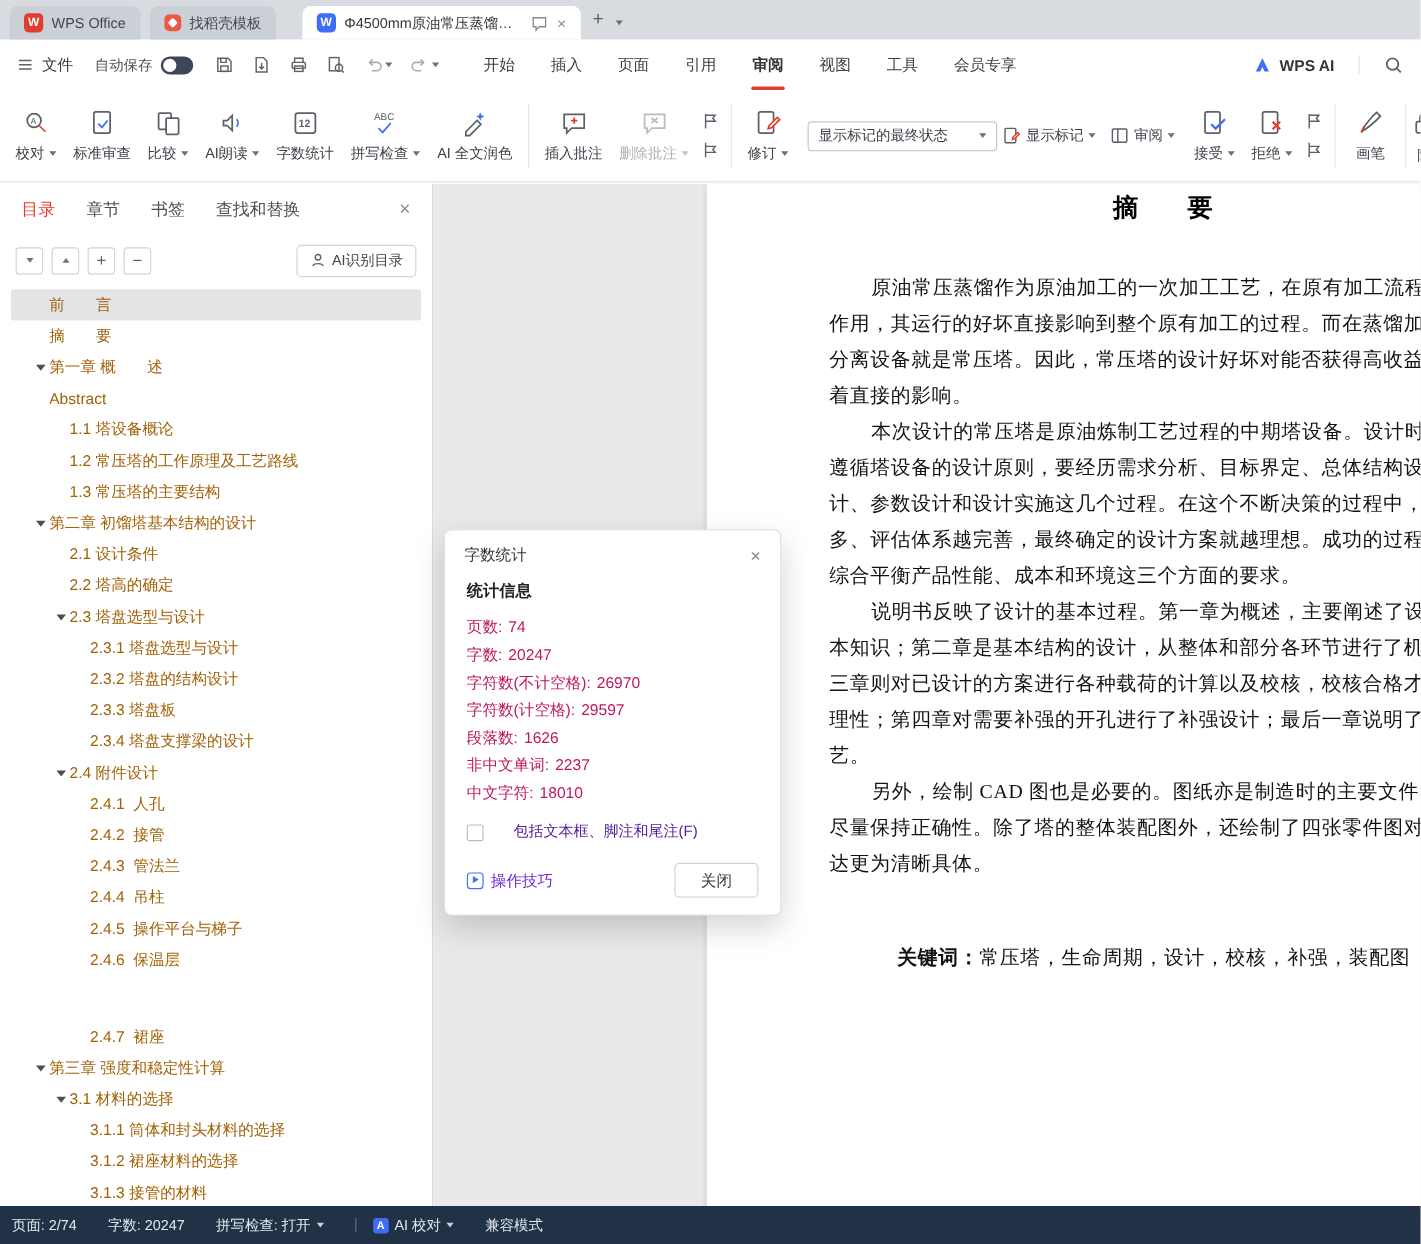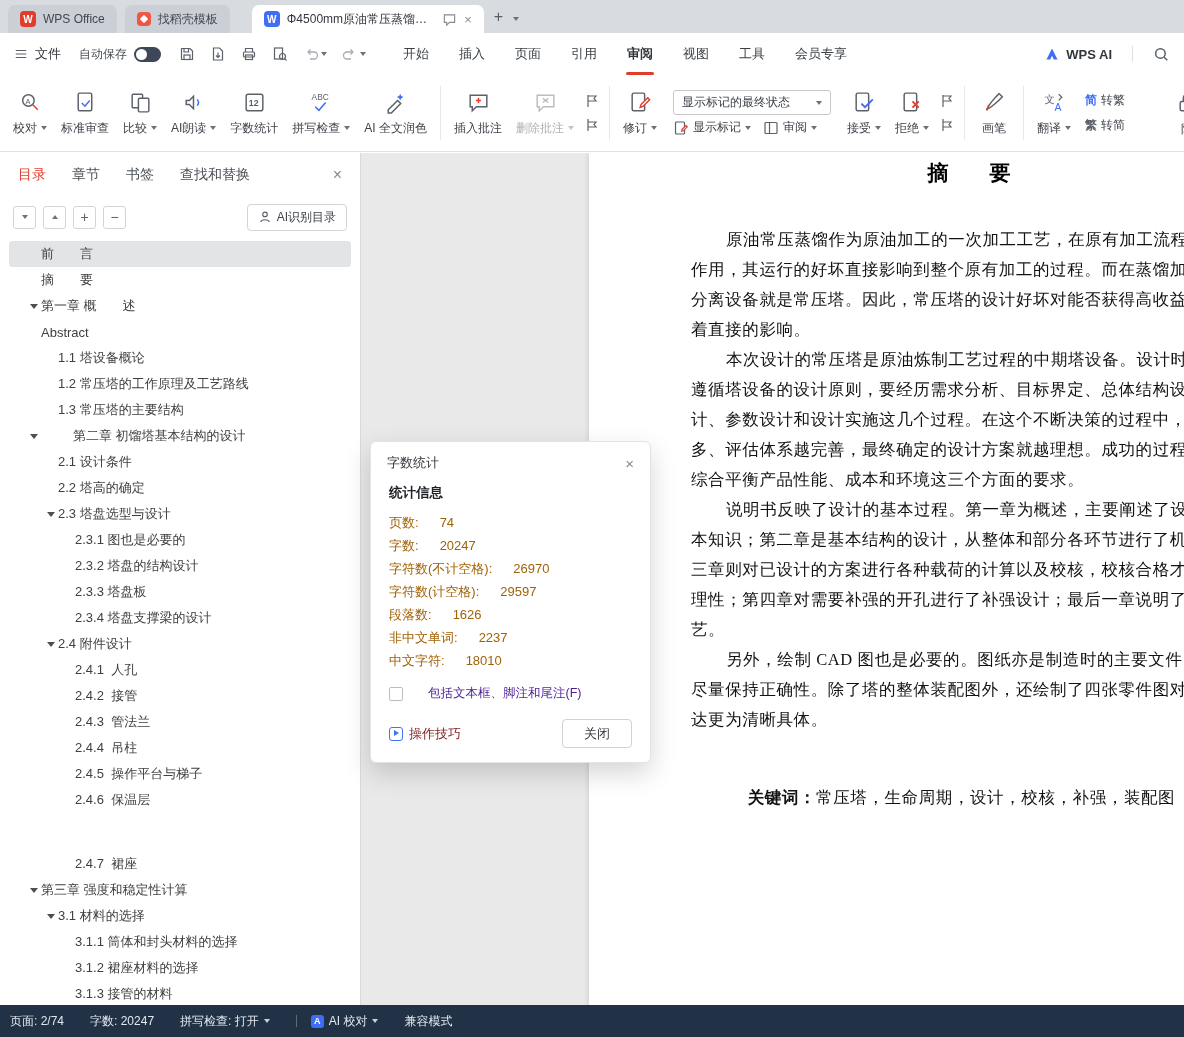--- a/index.html
+++ b/index.html
@@ -49,21 +49,21 @@
 
 .ribbon{height:77px;display:flex;align-items:center;padding:0 6px;background:#fff;border-bottom:1px solid #e2e2e2;position:relative;overflow:hidden}
 .rbtn{display:flex;flex-direction:column;align-items:center;justify-content:center;gap:5px;padding:4px 7px;border-radius:4px;min-width:46px;flex:none}
 .rbtn svg{width:25px;height:25px}
 .rlabel{font-size:12px;color:#3e434a;display:flex;align-items:center;white-space:nowrap}
 .rbtn.disabled{opacity:.42}
 .rsep{width:1px;height:54px;background:#e8e8e8;margin:0 6px;flex:none}
 .minicol{display:flex;flex-direction:column;gap:8px;margin:0 3px;flex:none}
 .mini{color:#5b6069}
 .mini svg{width:16px;height:16px}
-.markup-group{display:flex;flex-direction:column;gap:4px;margin:0 9px;flex:none}
+.markup-group{display:flex;flex-direction:row;gap:4px;margin:0 9px;flex:none}
 .combo{width:158px;height:25px;border:1px solid #c9c9c9;border-radius:3px;display:flex;align-items:center;justify-content:space-between;padding:0 8px;font-size:12px;color:#3e434a;background:#fff;white-space:nowrap}
 .markup-row{display:flex;gap:12px}
 .sbtn{display:flex;align-items:center;gap:4px;font-size:12px;color:#3e434a;white-space:nowrap}
 .sbtn svg{width:16px;height:16px}
 .stack{display:flex;flex-direction:column;gap:8px;margin:0 7px;flex:none}
 .cnchar{font-size:12px;color:#3f6df6;font-weight:bold}
 .restrict{position:absolute;left:1164px;top:12px}
 
 
 .main{position:absolute;top:153px;bottom:21px;left:0;right:0;display:flex;overflow:hidden}
@@ -72,21 +72,21 @@
 .sidebar{width:361px;background:#fff;border-right:1px solid #d9d9d9;display:flex;flex-direction:column;flex:none}
 .side-tabs{display:flex;align-items:center;gap:26px;padding:0 18px;height:44px;font-size:14px;color:#4a4f56;flex:none}
 .side-tab{white-space:nowrap}
 .side-tab.active{color:#e23d2c}
 .side-close{margin-left:auto;color:#868b92;font-size:16px}
 .side-tools{display:flex;align-items:center;gap:7px;padding:0 13px;height:40px;flex:none}
 .tool-btn{width:23px;height:23px;border:1px solid #d4d4d4;border-radius:3px;display:flex;align-items:center;justify-content:center;color:#5b6069;font-size:14px;line-height:1}
 .ai-toc-btn{margin-left:auto;height:27px;border:1px solid #d4d4d4;border-radius:4px;display:flex;align-items:center;gap:5px;padding:0 10px;font-size:12px;color:#3e434a;background:#fff}
 .ai-toc-btn svg{width:14px;height:14px}
 .toc{flex:1;overflow:hidden;padding-top:4px}
-.toc-item{display:flex;align-items:center;height:26px;margin:0 9px;border-radius:3px;font-size:13px;color:#404040}
+.toc-item{display:flex;align-items:center;height:26px;margin:0 9px;border-radius:3px;font-size:13px;color:#a16207}
 .toc-item.selected{background:#e3e4e6}
 .toc-arrow{width:15px;flex:none;display:flex;align-items:center;justify-content:center;visibility:hidden}
 .toc-arrow .tri-down{border-top-color:#4a4f56;border-left-width:4px;border-right-width:4px;border-top-width:5px}
 .toc-item.has-arrow .toc-arrow{visibility:visible}
 .toc-label{white-space:pre;overflow:hidden;flex:1}
 
 
 .canvas{flex:1;position:relative;background:#e9e9e9;overflow:hidden}
 .page{position:absolute;left:228px;top:0;bottom:0;width:770px;background:#fff;box-shadow:0 0 6px rgba(0,0,0,.14)}
 .page-inner{padding:5px 102px 0}
@@ -95,25 +95,25 @@
 .doc-line.indent{padding-left:35px}
 .doc-keywords{font-family:"Liberation Serif","DejaVu Serif",serif;font-size:16.5px;line-height:30px;margin-top:18px;color:#121212;letter-spacing:.6px;white-space:pre}
 .kw-label{font-weight:bold}
 
 
 .dialog{position:absolute;left:370px;top:441px;width:281px;background:#fff;border:1px solid #e3e3e3;border-radius:6px;box-shadow:0 10px 26px rgba(0,0,0,.17);z-index:6}
 .dlg-head{display:flex;align-items:center;justify-content:space-between;padding:12px 16px 6px;font-size:13px;color:#33373d}
 .dlg-close{color:#868b92;font-size:15px;line-height:1}
 .dlg-body{padding:2px 18px 14px}
 .dlg-section{font-weight:bold;font-size:13.5px;margin:4px 0 9px;color:#1f2327}
-.stat-row{font-size:13px;line-height:23px;color:#a16207;display:flex;gap:21px;white-space:nowrap}
+.stat-row{font-size:13px;line-height:23px;color:#be185d;display:flex;gap:5px;white-space:nowrap}
 .dlg-check{display:flex;align-items:center;gap:25px;margin-top:13px;font-size:12.5px;color:#4c1d95;white-space:nowrap}
 .checkbox{width:14px;height:14px;border:1px solid #b9bdc2;border-radius:2px;background:#fff;flex:none}
 .dlg-footer{display:flex;align-items:center;justify-content:space-between;margin-top:17px}
-.tips-link{display:flex;align-items:center;gap:6px;color:#7f1d1d;font-size:13px}
+.tips-link{display:flex;align-items:center;gap:6px;color:#6d28d9;font-size:13px}
 .tips-icon{width:14px;height:14px;border:1.4px solid #3f74f6;border-radius:3px;position:relative;flex:none}
 .tips-icon::after{content:"";position:absolute;left:4px;top:2.6px;border-left:5px solid #3f74f6;border-top:3.5px solid transparent;border-bottom:3.5px solid transparent}
 .close-btn{height:29px;padding:0 21px;border:1px solid #d2d2d2;border-radius:4px;background:#fff;font-size:13px;color:#33373d}
 
 
 .statusbar{position:absolute;left:0;bottom:0;width:100%;height:21px;background:#223246;display:flex;align-items:center;padding:16px 10px;font-size:12px;color:#e3e8ef;z-index:7}
 .sb-item{display:flex;align-items:center;gap:5px;margin-right:26px;white-space:nowrap}
 .sb-sep{width:1px;height:12px;background:rgba(255,255,255,.28);margin-right:14px}
 .sb-item .tri-down{border-top-color:#c9d1dc}
 .sb-ai-icon{width:13px;height:13px;border-radius:3px;background:#3f6df6;color:#fff;font-size:9px;font-weight:bold;display:flex;align-items:center;justify-content:center;flex:none}
@@ -516,21 +516,21 @@
               <span class="tri-down"></span>
             </span>
     <span class="toc-label">1.2 常压塔的工作原理及工艺路线</span>
   </div>
           <div class="toc-item" style="padding-left: 34px;">
     <span class="toc-arrow">
               <span class="tri-down"></span>
             </span>
     <span class="toc-label">1.3 常压塔的主要结构</span>
   </div>
-          <div class="toc-item has-arrow" style="padding-left: 17px; gap: 32px;">
+          <div class="toc-item has-arrow" style="padding-left: 17px;">
     <span class="toc-arrow">
               <span class="tri-down"></span>
             </span>
     <span class="toc-label">第二章 初馏塔基本结构的设计</span>
   </div>
           <div class="toc-item" style="padding-left: 34px;">
     <span class="toc-arrow">
               <span class="tri-down"></span>
             </span>
     <span class="toc-label">2.1 设计条件</span>
@@ -544,21 +544,21 @@
           <div class="toc-item has-arrow" style="padding-left: 34px;">
     <span class="toc-arrow">
               <span class="tri-down"></span>
             </span>
     <span class="toc-label">2.3 塔盘选型与设计</span>
   </div>
           <div class="toc-item" style="padding-left: 51px;">
     <span class="toc-arrow">
               <span class="tri-down"></span>
             </span>
-    <span class="toc-label">2.3.1 图也是必要的</span>
+    <span class="toc-label">2.3.1 塔盘选型与设计</span>
   </div>
           <div class="toc-item" style="padding-left: 51px;">
     <span class="toc-arrow">
               <span class="tri-down"></span>
             </span>
     <span class="toc-label">2.3.2 塔盘的结构设计</span>
   </div>
           <div class="toc-item" style="padding-left: 51px;">
     <span class="toc-arrow">
               <span class="tri-down"></span>

